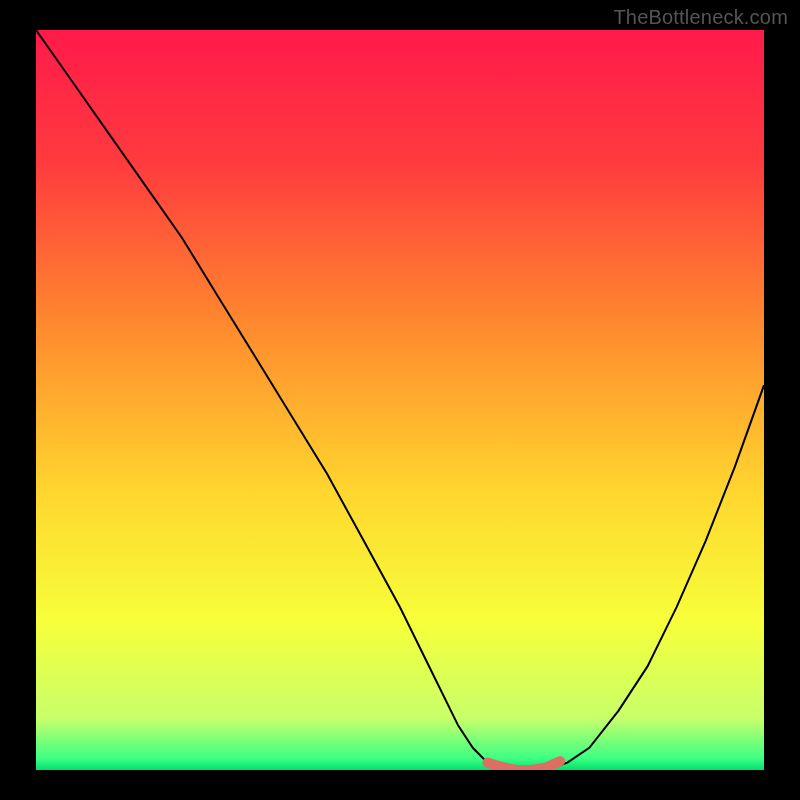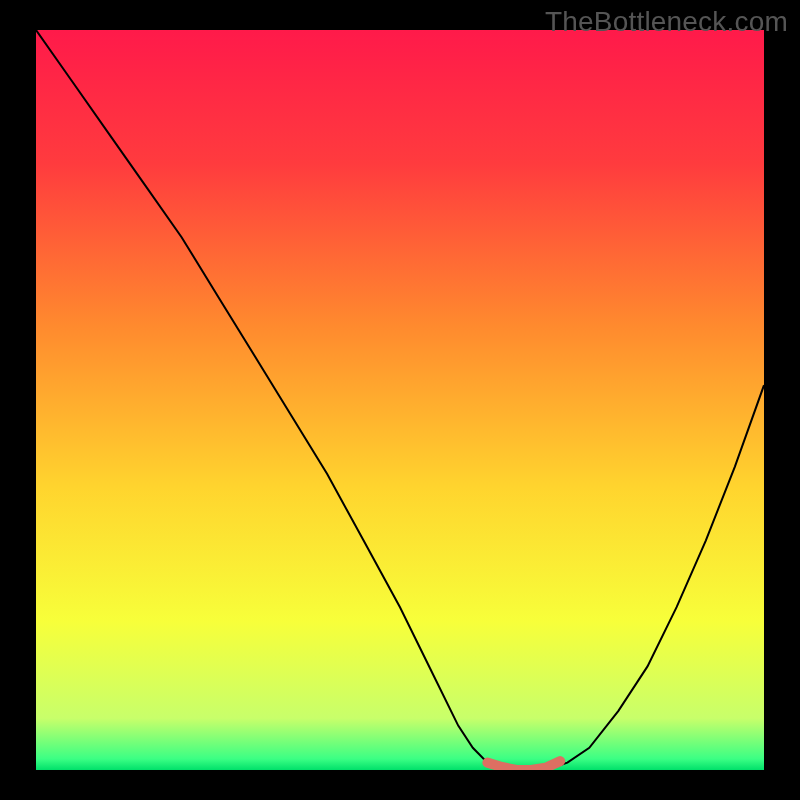--- a/index.html
+++ b/index.html
@@ -15,21 +15,21 @@
     position: relative;
     width: 800px;
     height: 800px;
     background: #000;
   }
   .watermark {
     position: absolute;
     top: 6px;
     right: 12px;
     color: #555;
-    font-size: 28px;
+    font-size: 20px;
     font-weight: 500;
     letter-spacing: 0.2px;
     z-index: 50;
   }
   .plot-wrap {
     position: absolute;
     left: 36px;
     top: 30px;
     width: 728px;
     height: 740px;

